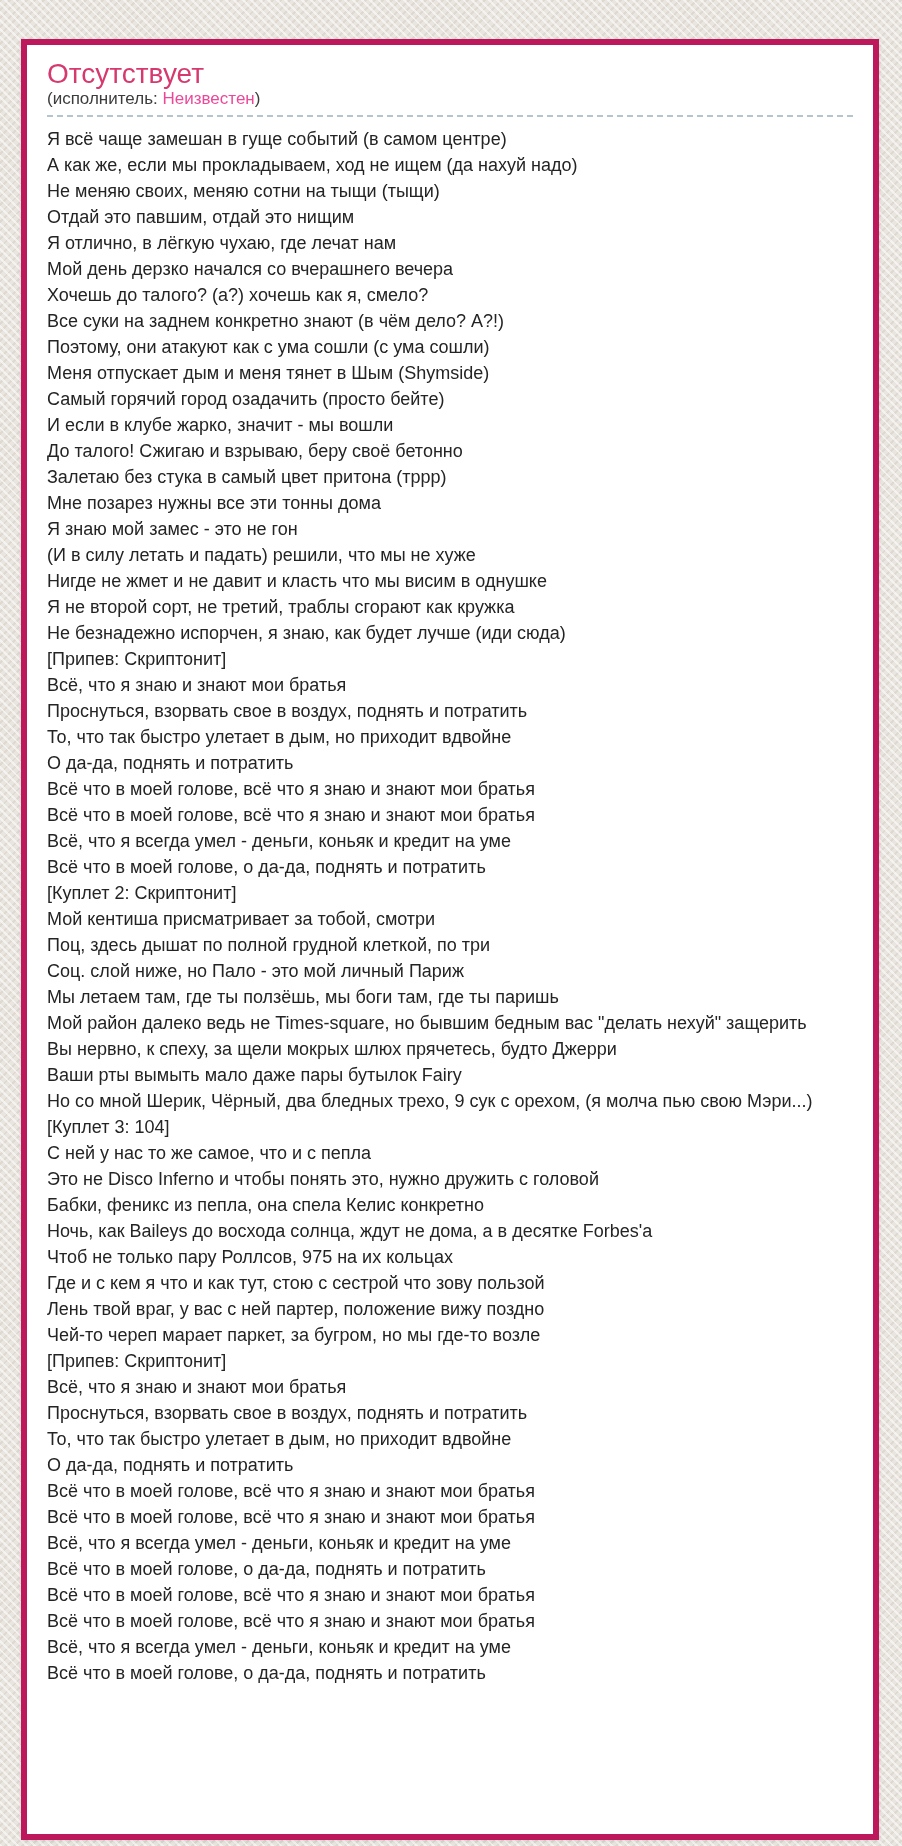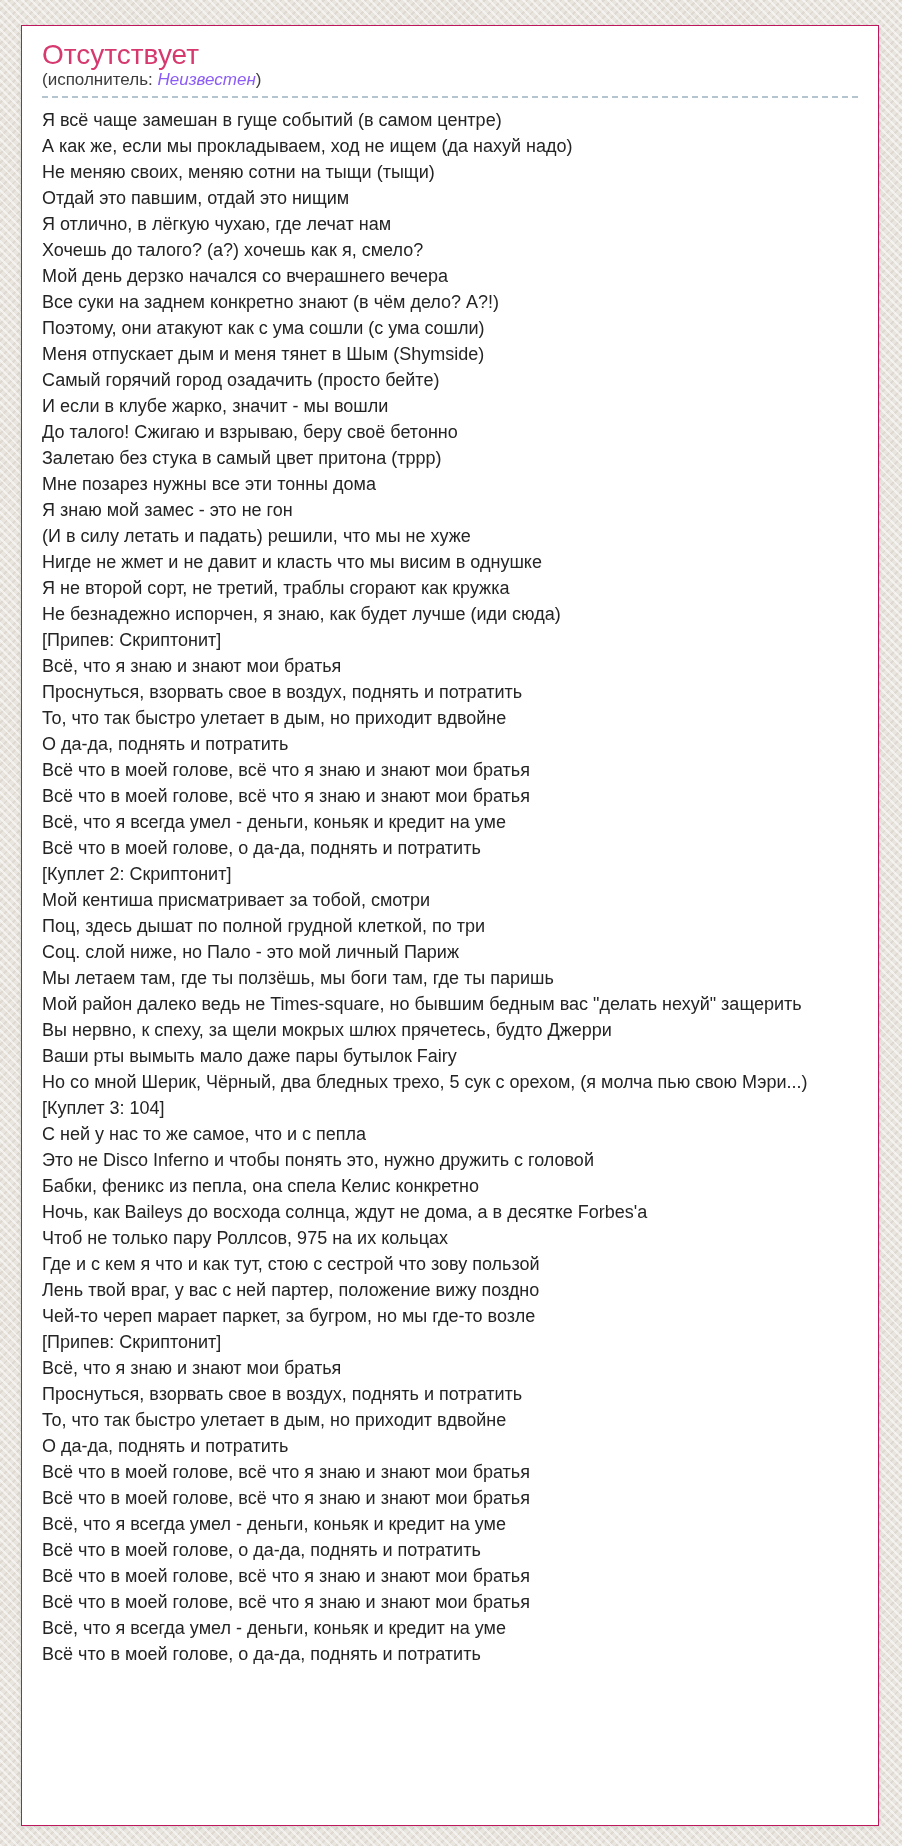--- a/index.html
+++ b/index.html
@@ -12,25 +12,25 @@
   body {
     font-family: "Liberation Sans", "DejaVu Sans", sans-serif;
     background-color: #e9e5df;
     background-image:
       repeating-linear-gradient(45deg, rgba(255,255,255,0.55) 0 2px, rgba(255,255,255,0) 2px 6px),
       repeating-linear-gradient(135deg, rgba(198,188,178,0.30) 0 2px, rgba(198,188,178,0) 2px 6px);
   }
   .panel {
     position: absolute;
     left: 21px;
-    top: 25px;
+    top: 39px;
     width: 858px;
     height: 1801px;
     background: #ffffff;
-    border: 1px solid #be185d;
+    border: 6px solid #be185d;
     box-shadow: 0 1px 4px rgba(0,0,0,0.10);
     box-sizing: border-box;
   }
   .content {
     padding: 14px 20px 20px 20px;
   }
   .page-title {
     margin: 0;
     font-size: 28px;
     line-height: 30px;
@@ -38,24 +38,23 @@
     color: #d6396f;
   }
   .artist-line {
     font-size: 17px;
     line-height: 20px;
     color: #3c3c3c;
     padding-bottom: 6px;
     border-bottom: 2px dashed #b5c5d0;
   }
   .artist-link {
-    color: #8b5cf6;
+    color: #ec4899;
     text-decoration: none;
     cursor: pointer;
-    font-style: italic;
   }
   .lyrics {
     margin-top: 9px;
     font-size: 18px;
     line-height: 26px;
     color: #242424;
   }
   .stanza + .stanza {
   }
   .line {
@@ -70,22 +69,22 @@
   <div class="content">
     <h1 class="page-title">Отсутствует</h1>
     <div class="artist-line"><span>(исполнитель: </span><a class="artist-link" href="#">Неизвестен</a><span>)</span></div>
     <div class="lyrics" id="lyrics">
         <div class="stanza">
           <div class="line">Я всё чаще замешан в гуще событий (в самом центре)</div>
           <div class="line">А как же, если мы прокладываем, ход не ищем (да нахуй надо)</div>
           <div class="line">Не меняю своих, меняю сотни на тыщи (тыщи)</div>
           <div class="line">Отдай это павшим, отдай это нищим</div>
           <div class="line">Я отлично, в лёгкую чухаю, где лечат нам</div>
+          <div class="line">Мой день дерзко начался со вчерашнего вечера</div>
           <div class="line">Хочешь до талого? (а?) хочешь как я, смело?</div>
-          <div class="line">Мой день дерзко начался со вчерашнего вечера</div>
           <div class="line">Все суки на заднем конкретно знают (в чём дело? А?!)</div>
           <div class="line">Поэтому, они атакуют как с ума сошли (с ума сошли)</div>
           <div class="line">Меня отпускает дым и меня тянет в Шым (Shymside)</div>
           <div class="line">Самый горячий город озадачить (просто бейте)</div>
           <div class="line">И если в клубе жарко, значит - мы вошли</div>
           <div class="line">До талого! Сжигаю и взрываю, беру своё бетонно</div>
           <div class="line">Залетаю без стука в самый цвет притона (тррр)</div>
           <div class="line">Мне позарез нужны все эти тонны дома</div>
           <div class="line">Я знаю мой замес - это не гон</div>
           <div class="line">(И в силу летать и падать) решили, что мы не хуже</div>
@@ -106,21 +105,21 @@
         </div>
         <div class="stanza">
           <div class="line">[Куплет 2: Скриптонит]</div>
           <div class="line">Мой кентиша присматривает за тобой, смотри</div>
           <div class="line">Поц, здесь дышат по полной грудной клеткой, по три</div>
           <div class="line">Соц. слой ниже, но Пало - это мой личный Париж</div>
           <div class="line">Мы летаем там, где ты ползёшь, мы боги там, где ты паришь</div>
           <div class="line">Мой район далеко ведь не Times-square, но бывшим бедным вас "делать нехуй" защерить</div>
           <div class="line">Вы нервно, к спеху, за щели мокрых шлюх прячетесь, будто Джерри</div>
           <div class="line">Ваши рты вымыть мало даже пары бутылок Fairy</div>
-          <div class="line">Но со мной Шерик, Чёрный, два бледных трехо, 5 сук с орехом, (я молча пью свою Мэри...)</div>
+          <div class="line">Но со мной Шерик, Чёрный, два бледных трехо, 9 сук с орехом, (я молча пью свою Мэри...)</div>
         </div>
         <div class="stanza">
           <div class="line">[Куплет 3: 104]</div>
           <div class="line">С ней у нас то же самое, что и с пепла</div>
           <div class="line">Это не Disco Inferno и чтобы понять это, нужно дружить с головой</div>
           <div class="line">Бабки, феникс из пепла, она спела Келис конкретно</div>
           <div class="line">Ночь, как Baileys до восхода солнца, ждут не дома, а в десятке Forbes'а</div>
           <div class="line">Чтоб не только пару Роллсов, 975 на их кольцах</div>
           <div class="line">Где и с кем я что и как тут, стою с сестрой что зову пользой</div>
           <div class="line">Лень твой враг, у вас с ней партер, положение вижу поздно</div>

